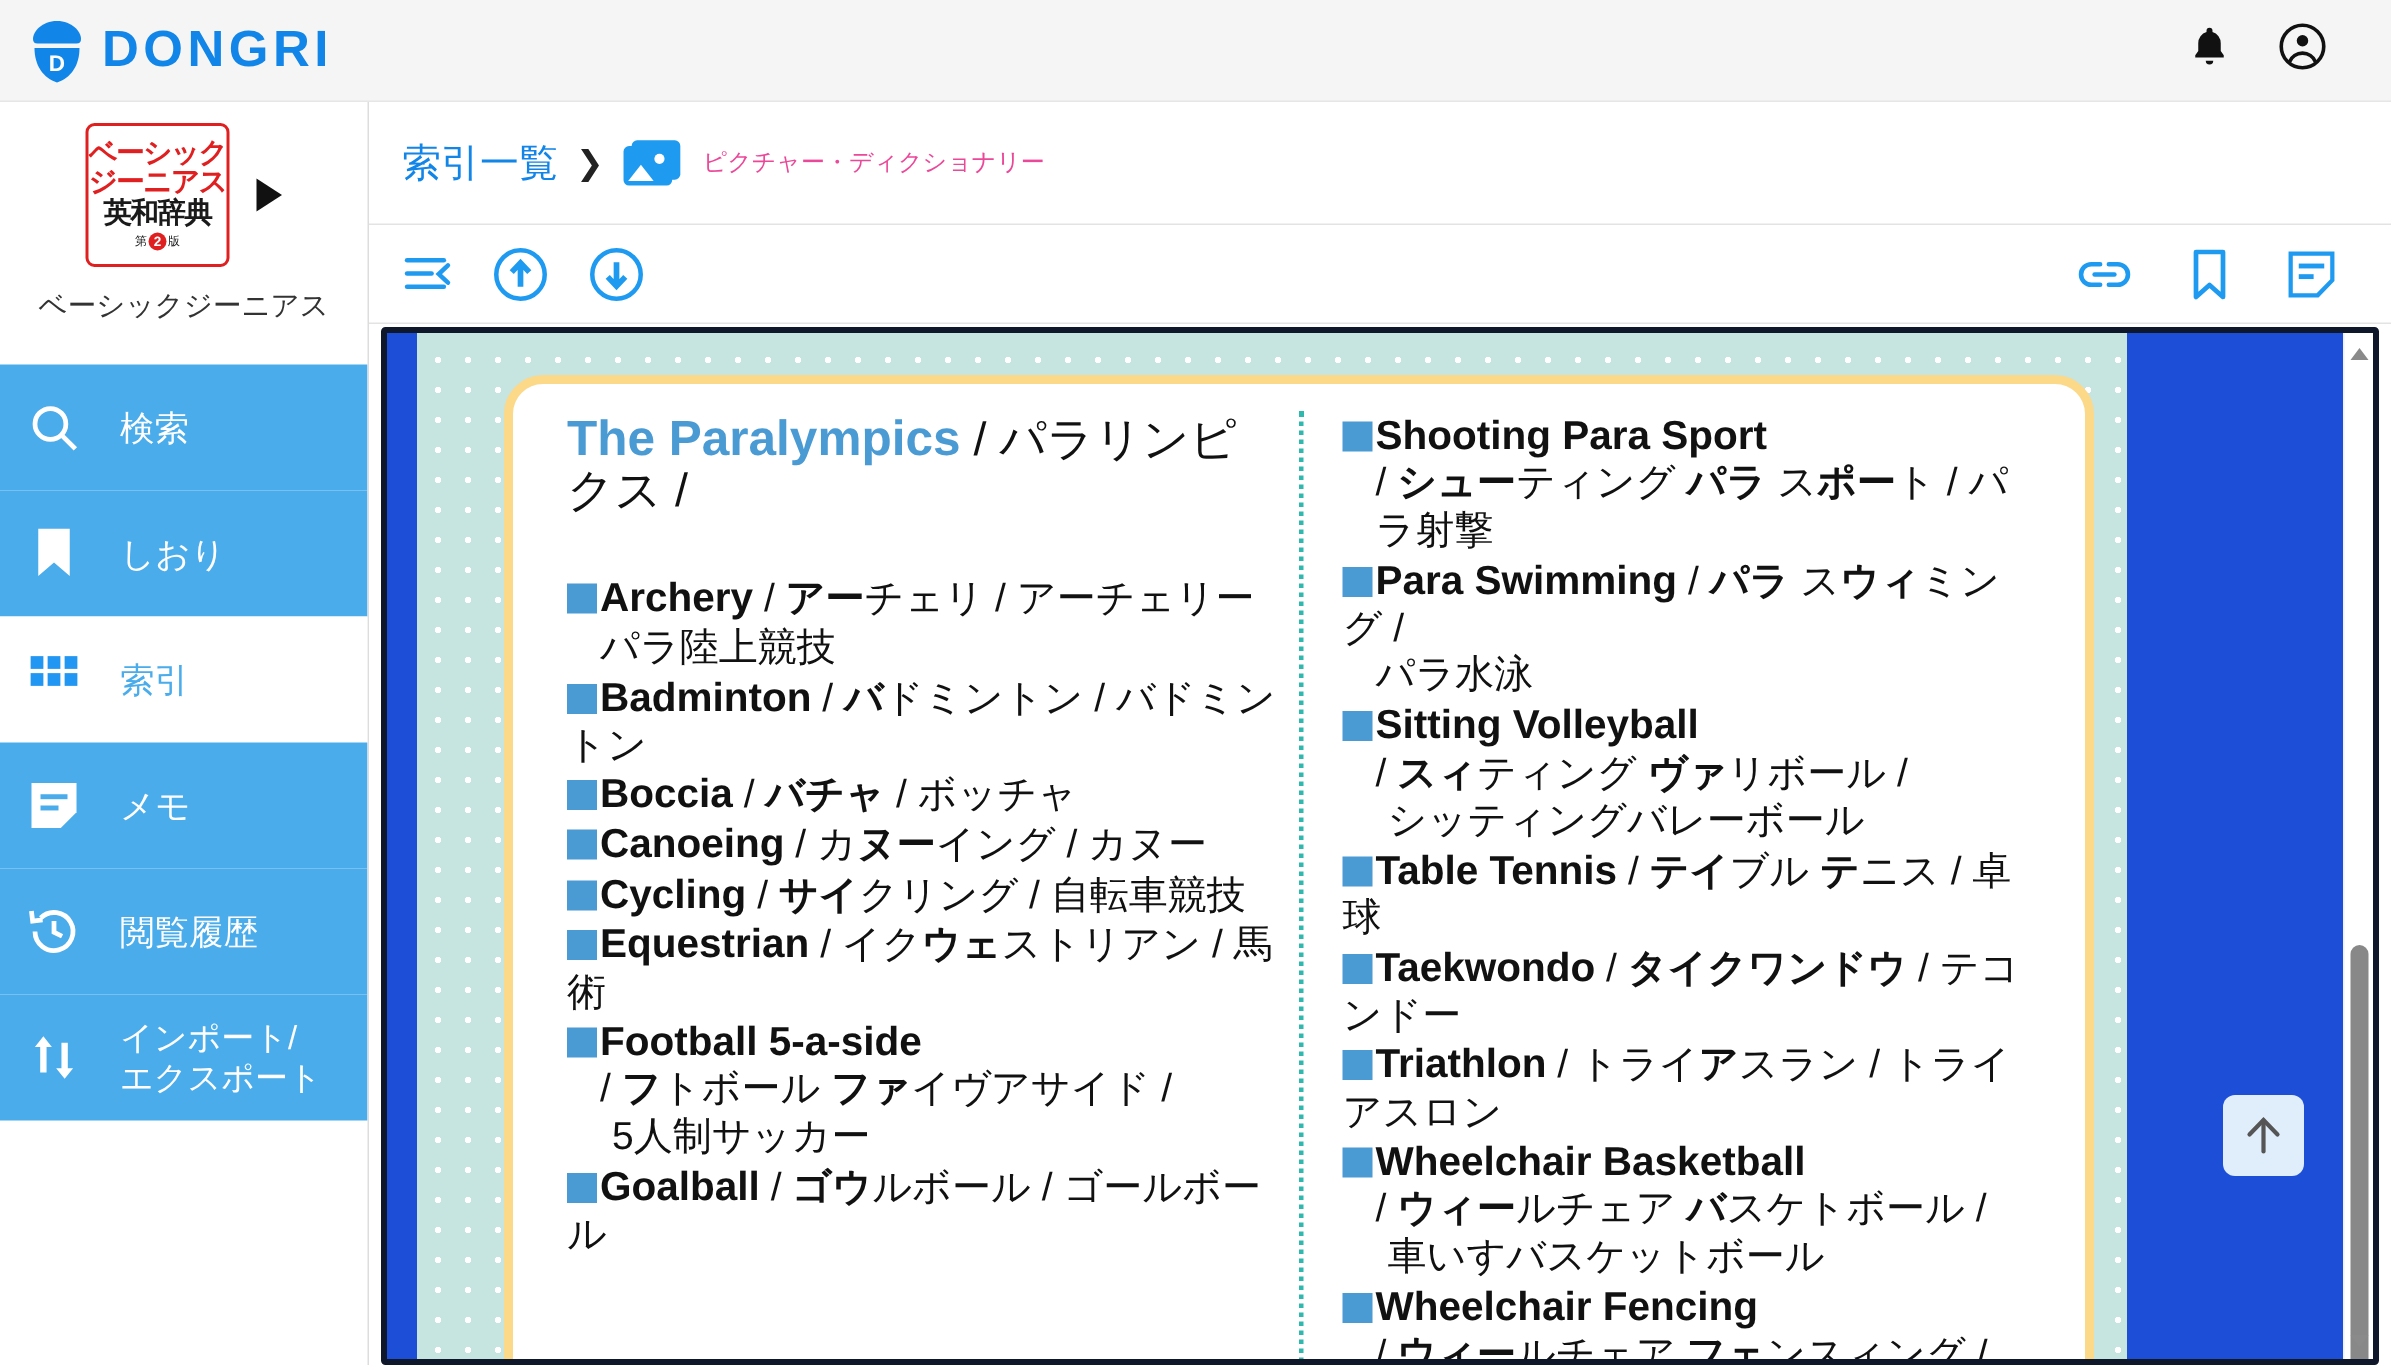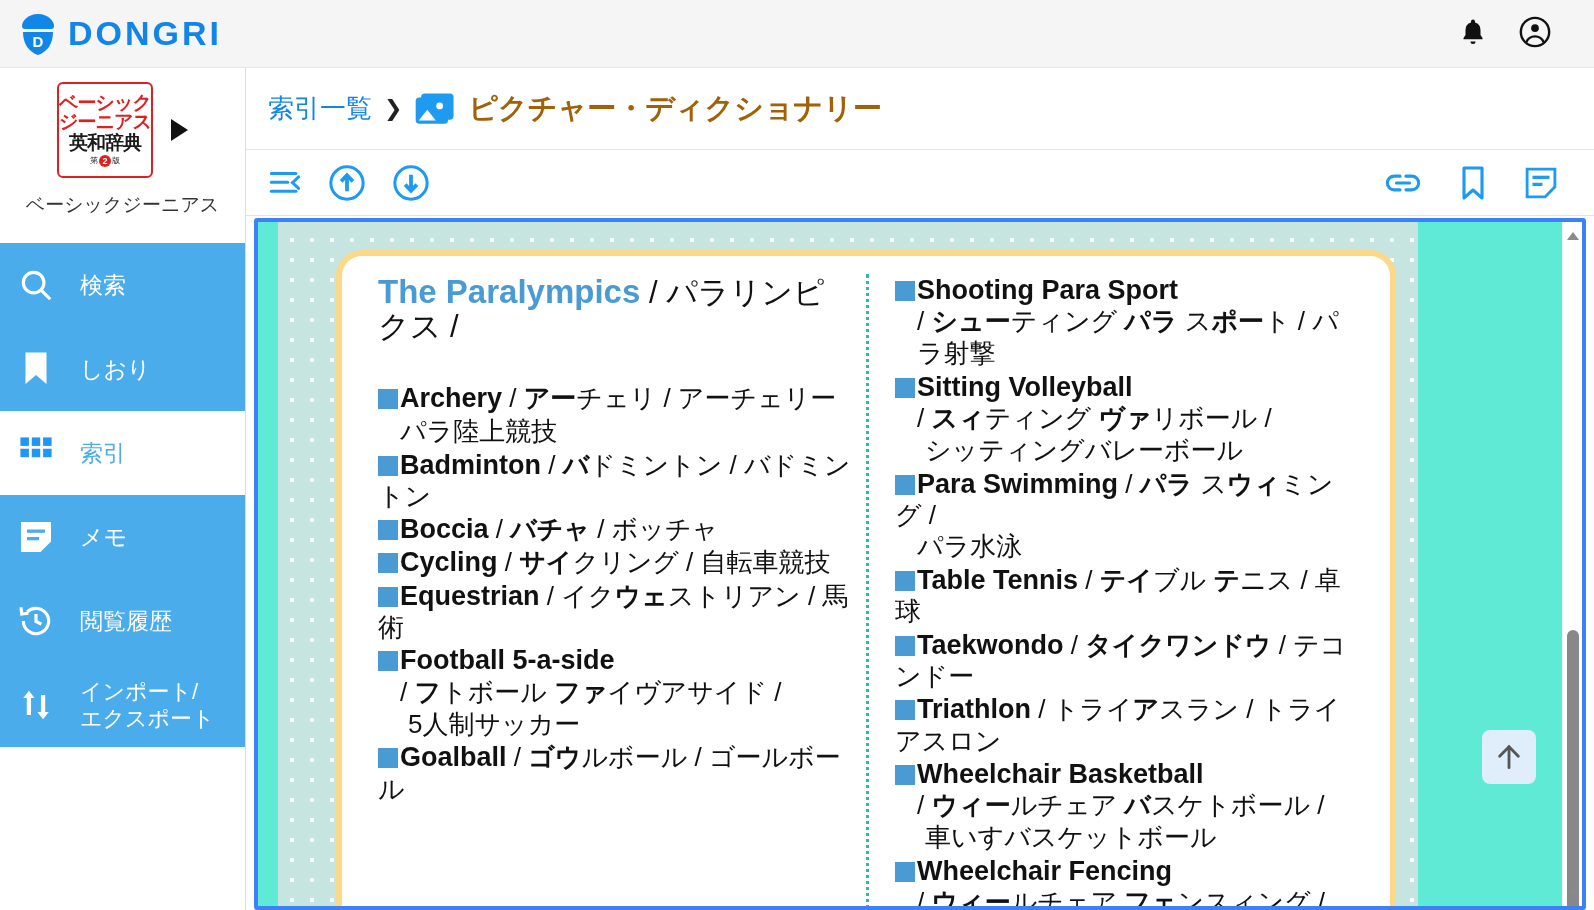--- a/index.html
+++ b/index.html
@@ -72,35 +72,35 @@
 
   
   .main { position: absolute; left: 246px; top: 68px; width: 1348px; height: 842px; background:#fff; }
 
   .breadcrumb {
     height: 82px; display: flex; align-items: center; gap: 12px; padding-left: 22px;
     border-bottom: 1px solid #e3e3e3;
   }
   .crumb-link { color: #1285e8; font-size: 26px; cursor: pointer; }
   .crumb-sep { color: #222; font-size: 22px; font-weight: 700; }
-  .crumb-title { color: #a16207; font-size: 29px; font-weight: bold; }
+  .crumb-title { color: #ec4899; font-size: 16px; }
 
   .toolbar {
     height: 66px; display: flex; align-items: center; padding: 0 36px 0 22px;
     border-bottom: 1px solid #e3e3e3; gap: 26px;
   }
   .tb-right { margin-left: auto; display: flex; align-items: center; gap: 36px; }
   .tb-btn { cursor: pointer; display: flex; align-items: center; }
 
   
   .viewer {
     position: absolute; left: 8px; top: 150px;
     width: 1332px; height: 692px;
-    border: 4px solid #3b82f6; border-radius: 3px;
-    background: #5eead4; overflow: hidden;
+    border: 4px solid #0f172a; border-radius: 3px;
+    background: #1d4ed8; overflow: hidden;
   }
   .page {
     position: absolute; left: 20px; top: 0px;
     width: 1140px; height: 100%;
     background-color: #c6e4e0;
     background-image: radial-gradient(#ffffff 2.1px, transparent 2.2px);
     background-size: 20px 20px;
     background-position: 4px 8px;
   }
   .card {
@@ -356,20 +356,23 @@
                   <div class="entry">
                     <div class="sub">パラ陸上競技</div>
                   </div>
                   <div class="entry">
                     <div><span class="hl"></span><span class="en">Badminton</span><span class="kana"> / <b>バ</b>ドミントン / バドミントン</span></div>
                   </div>
                   <div class="entry">
                     <div><span class="hl"></span><span class="en">Boccia</span><span class="kana"> / <b>バチャ</b> / ボッチャ</span></div>
                   </div>
                   <div class="entry">
+                    <div><span class="hl"></span><span class="en">Canoeing</span><span class="kana"> / カ<b>ヌー</b>イング / カヌー</span></div>
+                  </div>
+                  <div class="entry">
                     <div><span class="hl"></span><span class="en">Cycling</span><span class="kana"> / <b>サイ</b>クリング / 自転車競技</span></div>
                   </div>
                   <div class="entry">
                     <div><span class="hl"></span><span class="en">Equestrian</span><span class="kana"> / イク<b>ウェ</b>ストリアン / 馬術</span></div>
                   </div>
                   <div class="entry">
                     <div><span class="hl"></span><span class="en">Football 5-a-side</span></div>
                     <div class="sub">/ <b>フ</b>トボール <b>ファ</b>イヴアサイド /</div>
                     <div class="sub2">5人制サッカー</div>
                   </div>
@@ -379,27 +382,27 @@
                 </div>
             </div>
 
             <div class="col right">
               <div id="right-entries">
                   <div class="entry">
                     <div><span class="hl"></span><span class="en">Shooting Para Sport</span></div>
                     <div class="sub">/ <b>シュー</b>ティング <b>パラ</b> ス<b>ポー</b>ト / パラ射撃</div>
                   </div>
                   <div class="entry">
+                    <div><span class="hl"></span><span class="en">Para Swimming</span><span class="kana"> / <b>パラ</b> ス<b>ウィ</b>ミング /</span></div>
+                    <div class="sub">パラ水泳</div>
+                  </div>
+                  <div class="entry">
                     <div><span class="hl"></span><span class="en">Sitting Volleyball</span></div>
                     <div class="sub">/ <b>スィ</b>ティング <b>ヴァ</b>リボール /</div>
                     <div class="sub2">シッティングバレーボール</div>
-                  </div>
-                  <div class="entry">
-                    <div><span class="hl"></span><span class="en">Para Swimming</span><span class="kana"> / <b>パラ</b> ス<b>ウィ</b>ミング /</span></div>
-                    <div class="sub">パラ水泳</div>
                   </div>
                   <div class="entry">
                     <div><span class="hl"></span><span class="en">Table Tennis</span><span class="kana"> / <b>テイ</b>ブル <b>テ</b>ニス / 卓球</span></div>
                   </div>
                   <div class="entry">
                     <div><span class="hl"></span><span class="en">Taekwondo</span><span class="kana"> / <b>タイクワンドウ</b> / テコンドー</span></div>
                   </div>
                   <div class="entry">
                     <div><span class="hl"></span><span class="en">Triathlon</span><span class="kana"> / トライ<b>ア</b>スラン / トライアスロン</span></div>
                   </div>

